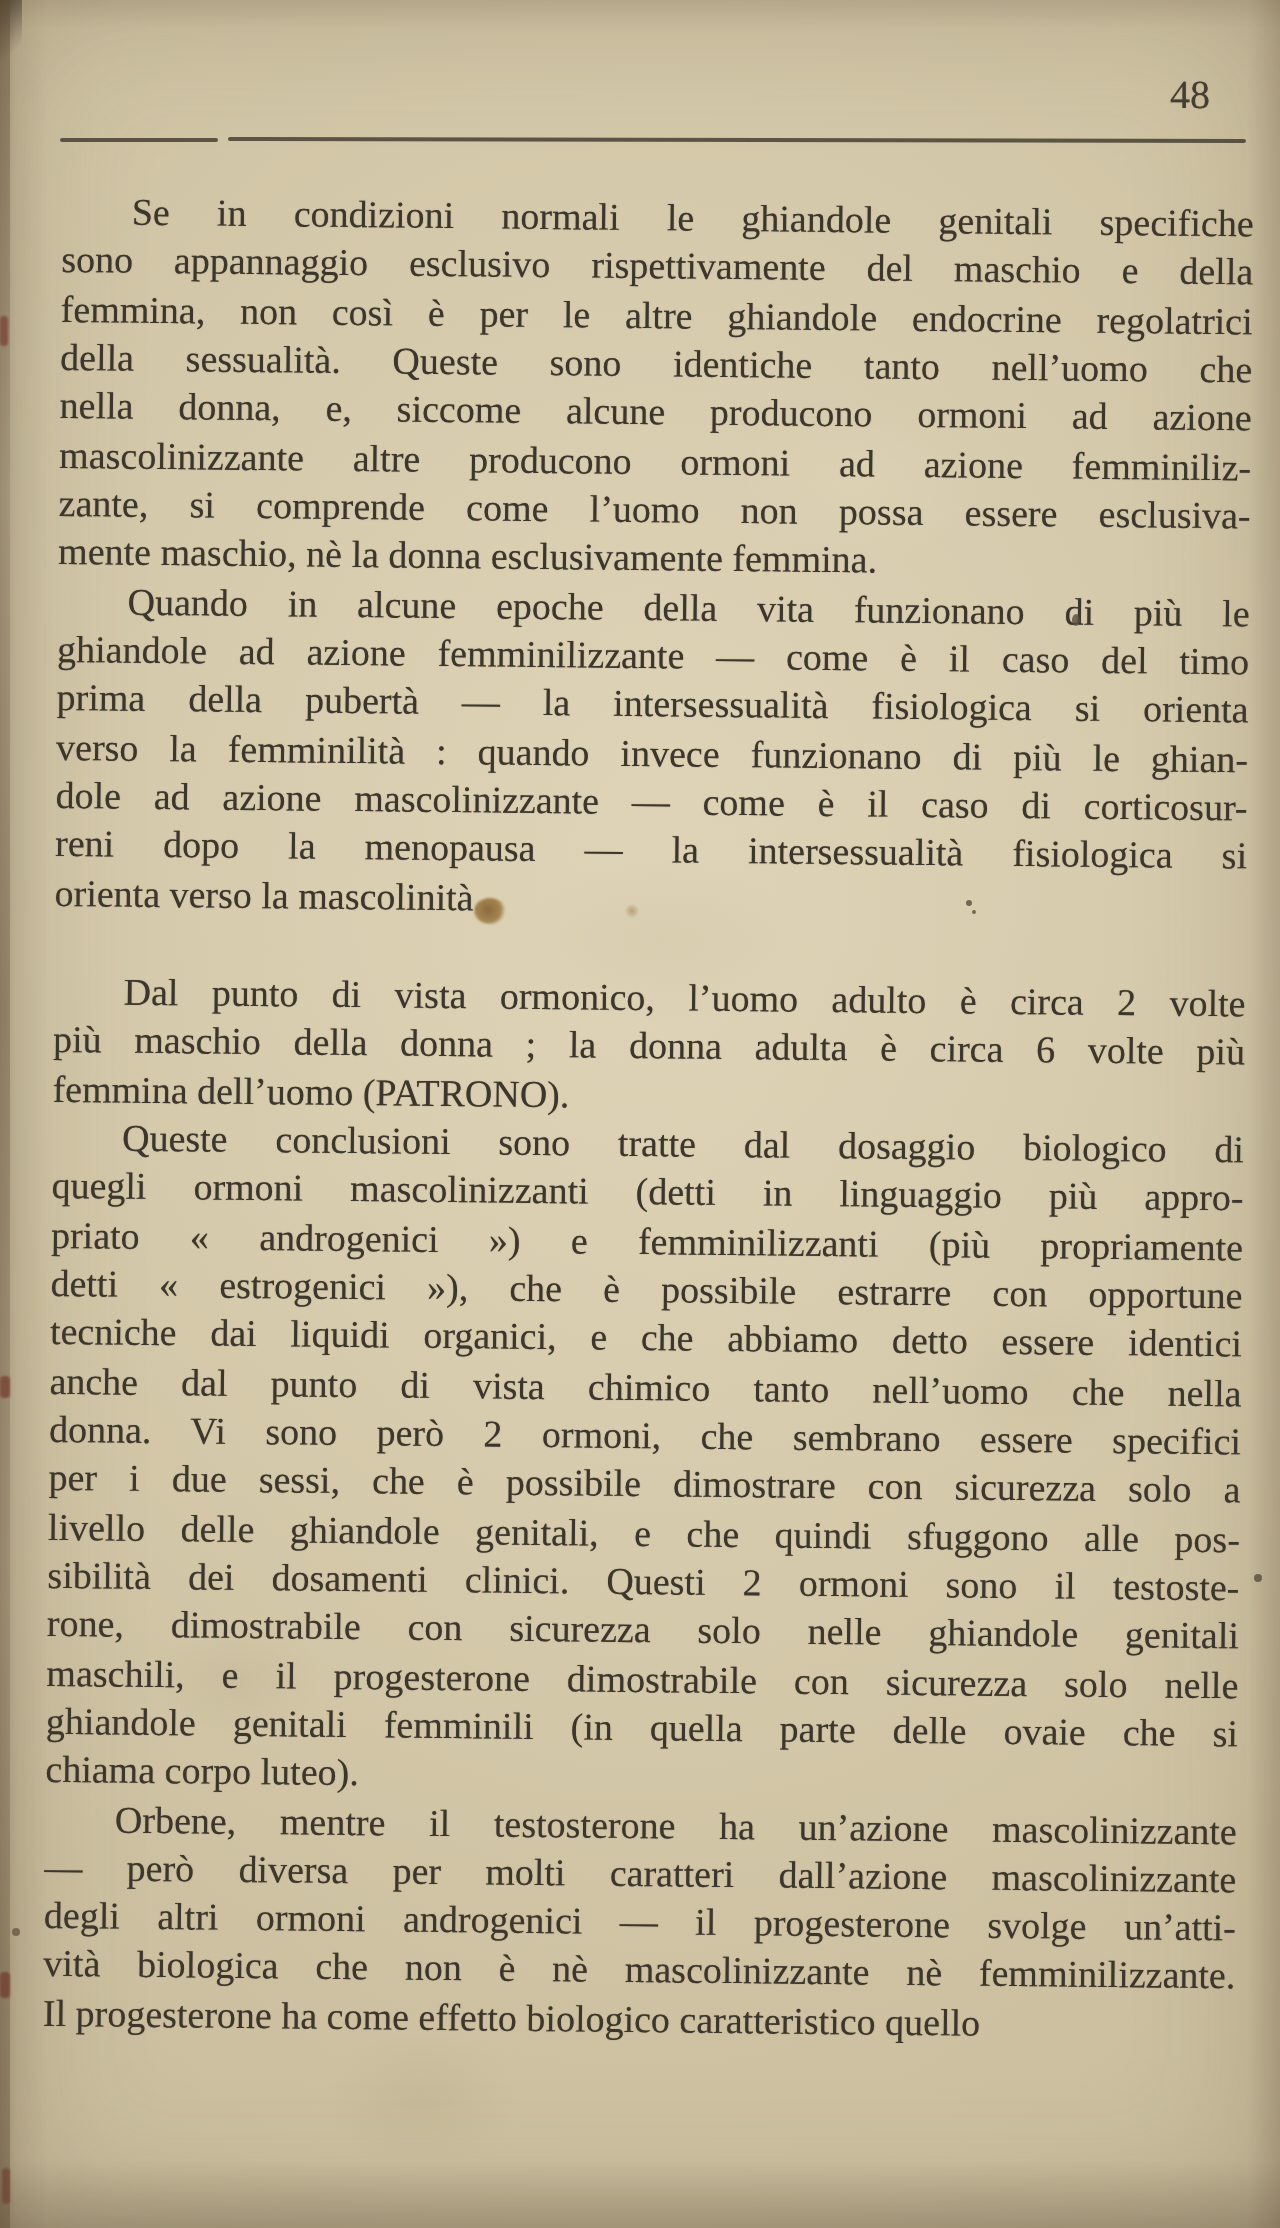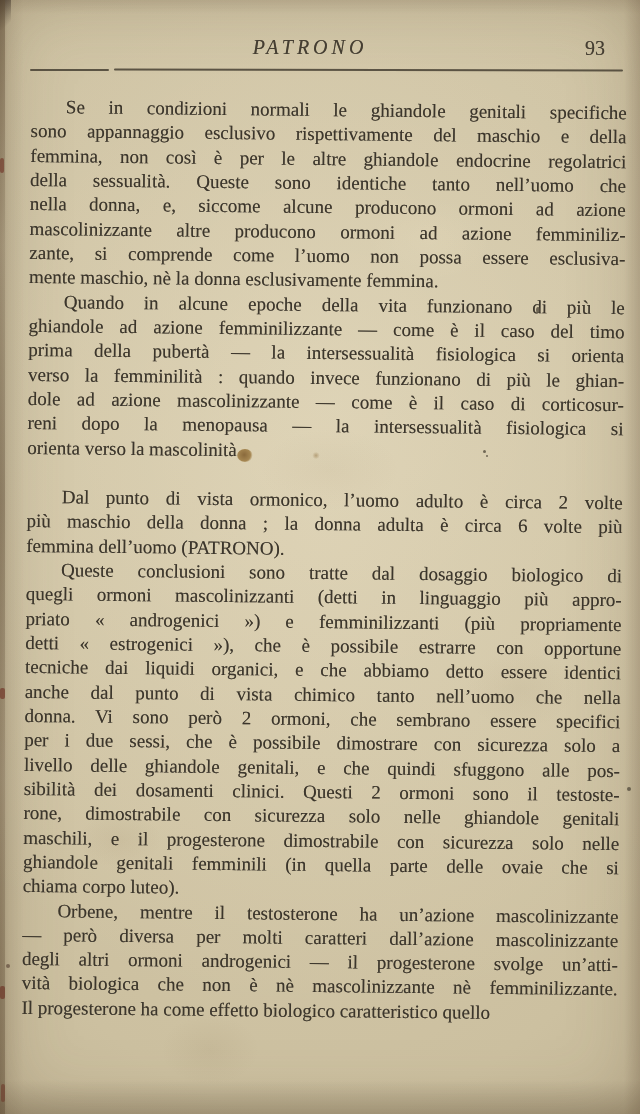--- a/index.html
+++ b/index.html
@@ -77,22 +77,21 @@
   .edge-strip{position:absolute;left:0;top:0;width:5px;height:100%;pointer-events:none;
     background:linear-gradient(180deg, rgba(96,78,54,.5) 0%, rgba(96,78,54,.15) 22%,
       rgba(96,78,54,.4) 45%, rgba(96,78,54,.2) 70%, rgba(96,78,54,.45) 100%);}
 </style>
 </head>
 <body>
 
 <div class="page">
   <div class="texture"></div>
 
-  <div class="running-title">PATRONO</div>
-  <div class="page-number">93</div>
+  <div class="page-number">48</div>
 
   <div class="rule a"></div>
   <div class="rule b"></div>
 
   <div class="text-block" id="text-block">
       <div class="para">
         <div class="line indent">Se in condizioni normali le ghiandole genitali specifiche</div>
         <div class="line">sono appannaggio esclusivo rispettivamente del maschio e della</div>
         <div class="line">femmina, non così è per le altre ghiandole endocrine regolatrici</div>
         <div class="line">della sessualità. Queste sono identiche tanto nell’uomo che</div>

